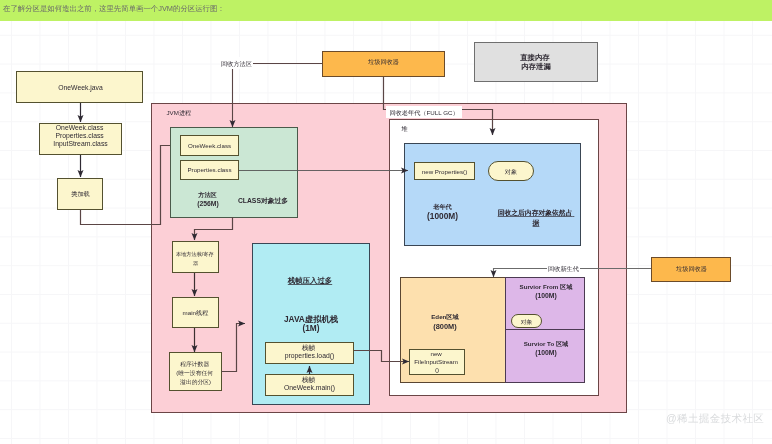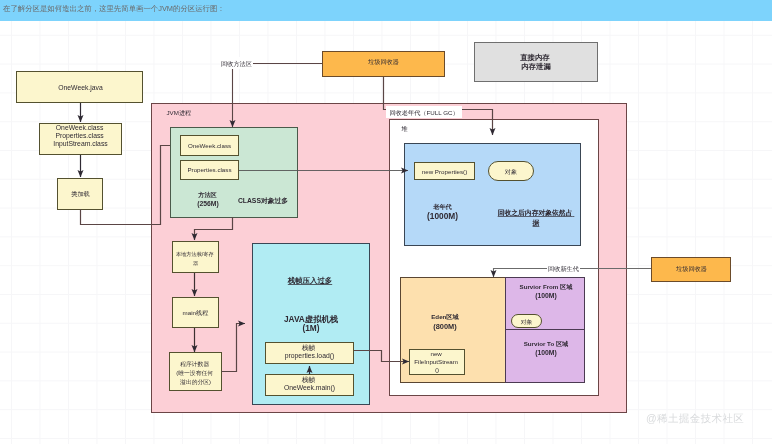--- a/index.html
+++ b/index.html
@@ -1,27 +1,27 @@
 <!DOCTYPE html>
 <html><head>
 <meta charset="utf-8">
 <title>JVM</title>
 <style>
   html,body{margin:0;padding:0;background:#fff;}
   body{width:772px;height:444px;font-family:"Liberation Sans",sans-serif;overflow:hidden;}
-  #page{position:relative;width:772px;height:444px;background:#7dd3fc;}
+  #page{position:relative;width:772px;height:444px;background:#bef264;}
   #intro{position:absolute;left:3px;top:3px;font-size:7.4px;line-height:11px;color:#6a6a6a;white-space:nowrap;}
   #canvas{position:absolute;left:0;top:21px;width:772px;height:423px;overflow:hidden;background:#fff;}
   .grid{position:absolute;left:0;top:0;width:772px;height:423px;
     background-image:
       linear-gradient(to right,#f6f6f8 1px,transparent 1px),
       linear-gradient(to bottom,#f6f6f8 1px,transparent 1px);
     background-size:28.5px 28.8px;background-position:11px -15px;}
   svg.lay{position:absolute;left:0;top:0;}
-  .wm{position:absolute;left:646px;top:391px;font-size:10.5px;color:#d9dbdd;letter-spacing:.4px;white-space:nowrap;}
+  .wm{position:absolute;left:666px;top:391px;font-size:10.5px;color:#d9dbdd;letter-spacing:.4px;white-space:nowrap;}
   text{font-family:"Liberation Sans",sans-serif;}
   .bx{stroke-width:1;}
   .yellow{fill:#fcf6cd;stroke:#54512f;}
   .pink{fill:#fccfd6;stroke:#6b4546;}
   .green{fill:#cbe7d4;stroke:#4a5a4a;}
   .blue{fill:#b5d9f8;stroke:#3a4654;}
   .cyan{fill:#b1ecf3;stroke:#3a4654;}
   .orange{fill:#fdb84c;stroke:#6b4b2a;}
   .purple{fill:#ddb7e8;stroke:#4b3a52;}
   .eden{fill:#fde0ae;stroke:#5a4632;}

